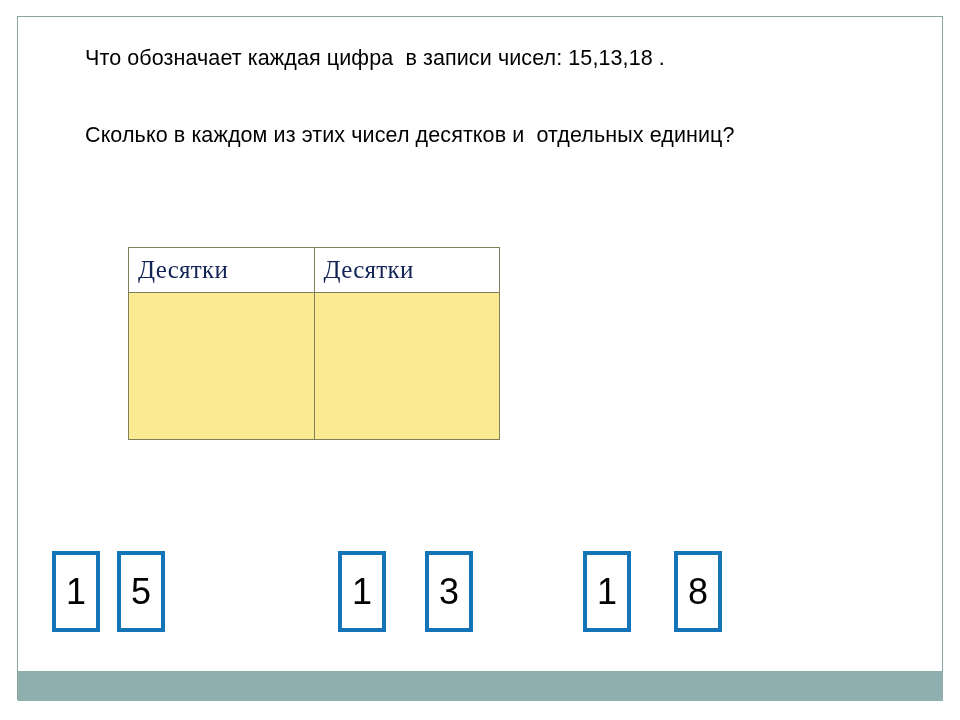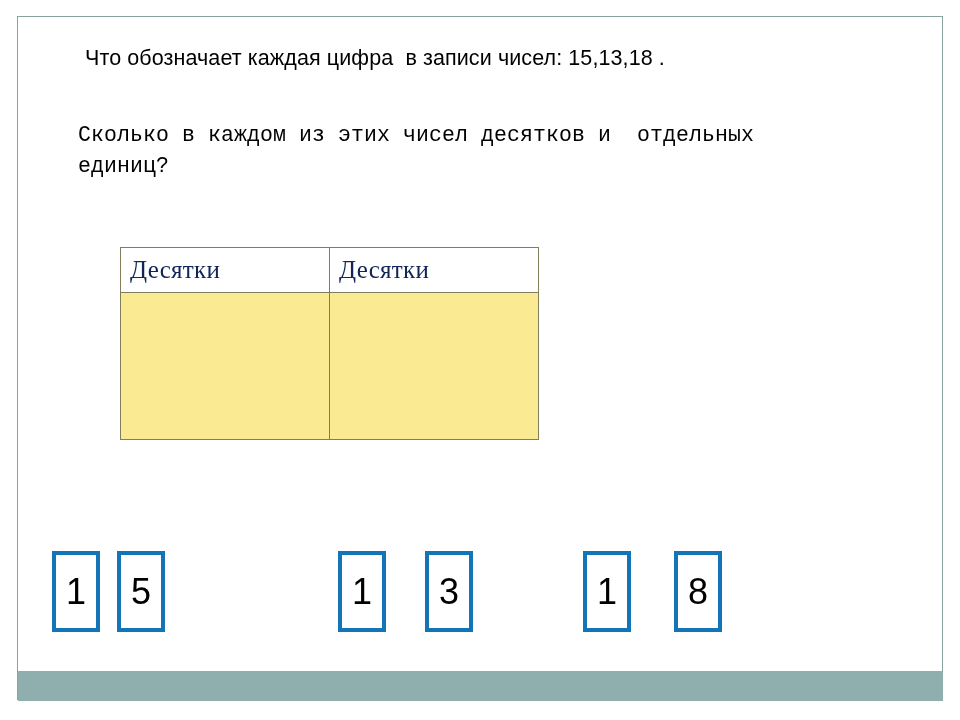--- a/index.html
+++ b/index.html
@@ -53,32 +53,31 @@
     letter-spacing: 0.1px;
     white-space: pre-wrap;
     margin-left: 36px;
   }
   #question-line-1 {
     left: 49px;
     top: 43px;
     width: 880px;
   }
   #question-line-2 {
-    left: 42px;
+    left: 49px;
     top: 120px;
     width: 700px;
-    font-family: Liberation Mono, monospace;
   }
 
   
   #place-value-table {
     position: absolute;
-    left: 120px;
+    left: 128px;
     top: 247px;
-    width: 419px;
+    width: 372px;
     height: 192px;
     border-collapse: collapse;
     table-layout: fixed;
   }
   #place-value-table td,
   #place-value-table th {
     border: 1.5px solid #817e5a;
     padding: 0;
     margin: 0;
   }

